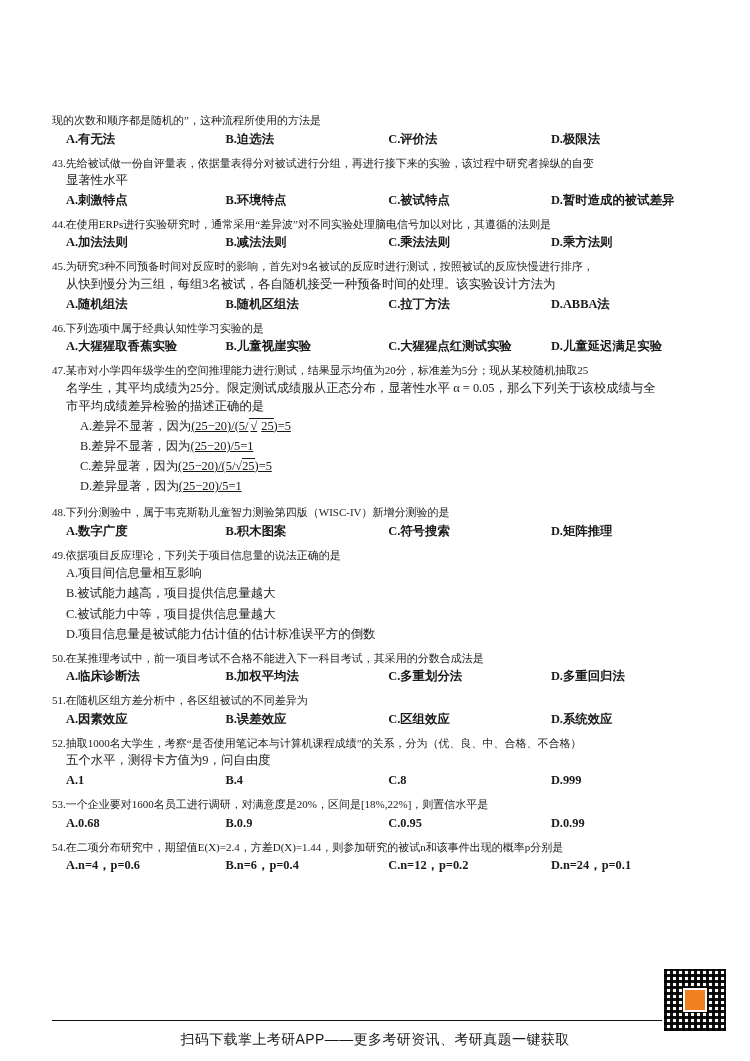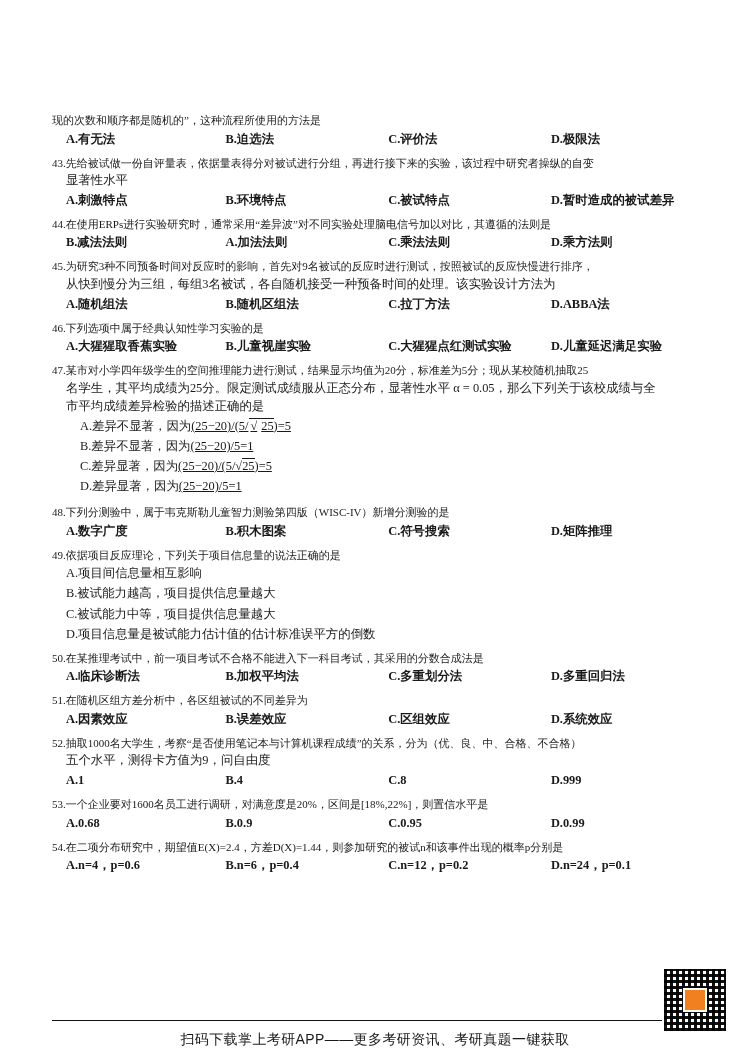--- a/index.html
+++ b/index.html
@@ -133,22 +133,22 @@
       <span>A.刺激特点</span>
       <span>B.环境特点</span>
       <span>C.被试特点</span>
       <span>D.暂时造成的被试差异</span>
     </div>
   </div>
 
   <div class="q">
     <div class="stem">44.在使用ERPs进行实验研究时，通常采用“差异波”对不同实验处理脑电信号加以对比，其遵循的法则是</div>
     <div class="opts c4">
+      <span>A.加法法则</span>
       <span>B.减法法则</span>
-      <span>A.加法法则</span>
       <span>C.乘法法则</span>
       <span>D.乘方法则</span>
     </div>
   </div>
 
   <div class="q">
     <div class="stem">45.为研究3种不同预备时间对反应时的影响，首先对9名被试的反应时进行测试，按照被试的反应快慢进行排序，</div>
     <div class="stem-cont">从快到慢分为三组，每组3名被试，各自随机接受一种预备时间的处理。该实验设计方法为</div>
     <div class="opts c4">
       <span>A.随机组法</span>

